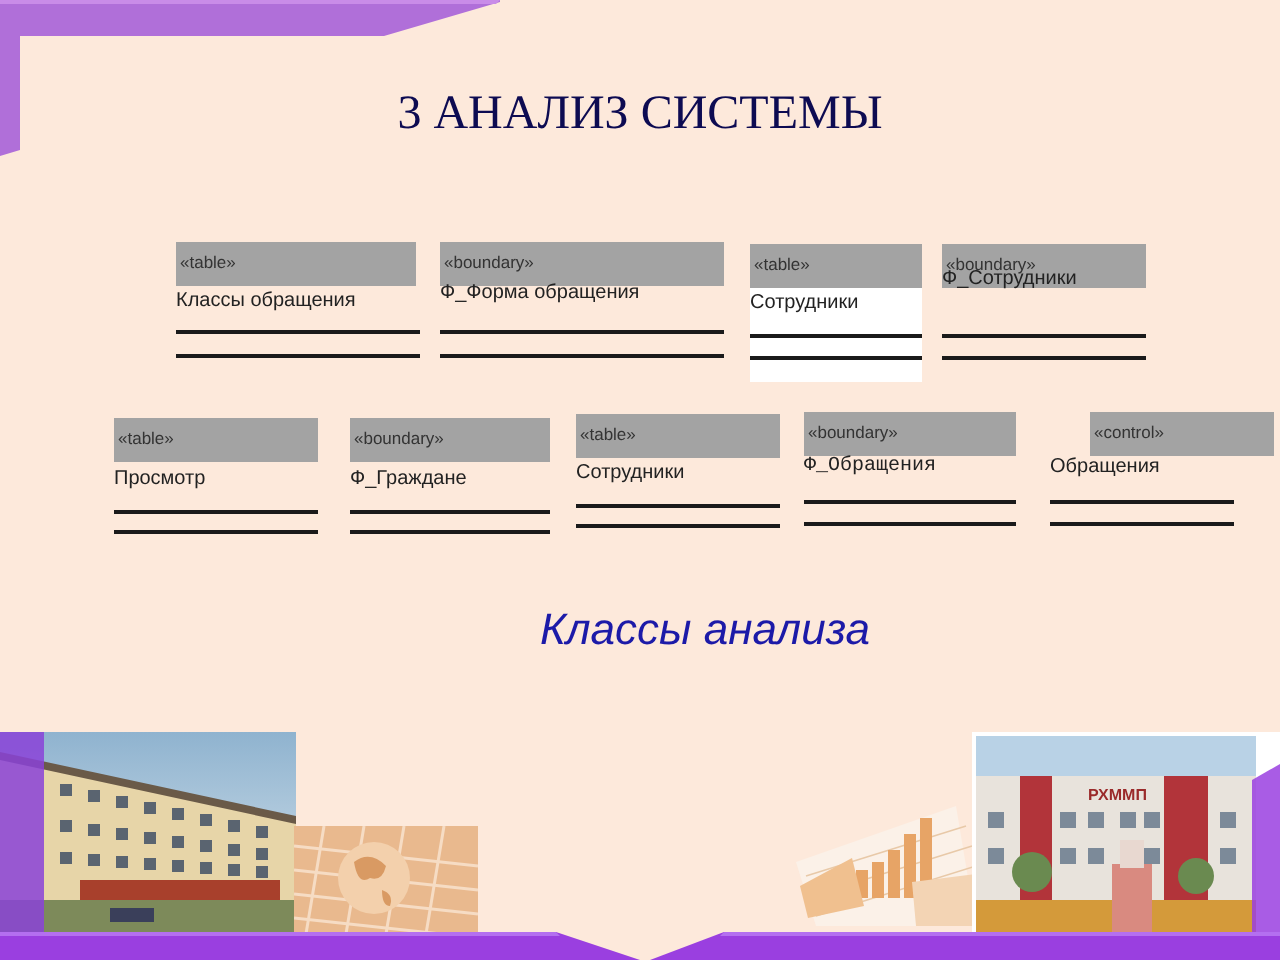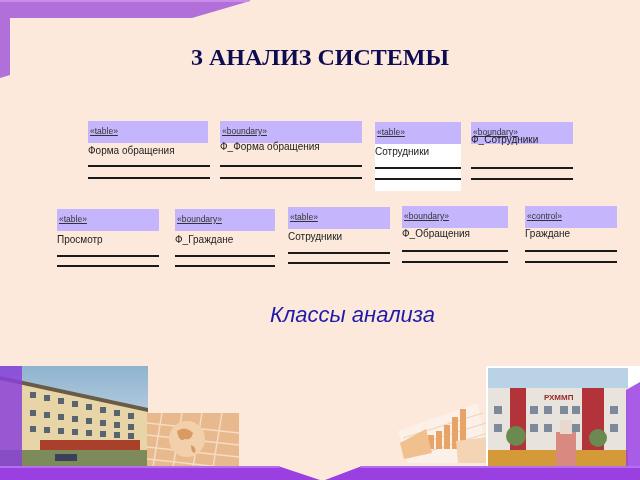--- a/index.html
+++ b/index.html
@@ -1,21 +1,21 @@
 <!DOCTYPE html>
 <html><head>
 <meta charset="utf-8">
 <style>
   * { box-sizing: border-box; margin: 0; padding: 0; }
   body { width: 640px; height: 480px; overflow: hidden; background: #fde9db; position: relative; font-family: "Liberation Sans", sans-serif; }
   .slide { position: absolute; left: 0; top: 0; width: 640px; height: 480px; background: #fde9db; overflow: hidden; }
   .top-band { position: absolute; left: 0; top: 0; width: 640px; height: 90px; }
-  .title { position: absolute; left: 0; top: 44px; width: 640px; text-align: center; font-family: "Liberation Serif", serif; font-weight: bold; font-size: 24px; color: #0d0b52; letter-spacing: 0; }
+  .title { position: absolute; left: 0; top: 44px; width: 640px; text-align: center; font-family: "Liberation Serif", serif; font-weight: normal; font-size: 24px; color: #0d0b52; letter-spacing: 0; }
   .cls { position: absolute; }
-  .cls .stereo { position: absolute; left: 0; top: 0; background: #c4b5fd; font-size: 8.5px; color: #333; padding: 4px 2px; height: 22px; line-height: 12px; text-decoration: underline; }
+  .cls .stereo { position: absolute; left: 0; top: 0; background: #a3a3a3; font-size: 8.5px; color: #333; padding: 4px 2px; height: 22px; line-height: 12px; }
   .cls .name { position: absolute; left: 0; font-size: 10px; color: #222; white-space: nowrap; }
   .cls .line { position: absolute; left: 0; height: 1.5px; background: #1a1a1a; }
   .cls .line.thick { height: 2px; }
   .cls .bg { position: absolute; left: 0; top: 0; background: #ffffff; }
   .caption { position: absolute; left: 0; top: 302px; width: 705px; text-align: center; font-style: italic; font-size: 22px; color: #1c1aa8; font-family: "Liberation Sans", sans-serif; }
   .photo { position: absolute; overflow: hidden; }
   .bottom-band { position: absolute; left: 0; top: 400px; width: 640px; height: 80px; }
 </style>
 </head>
 <body>
@@ -24,21 +24,21 @@
 
   <svg class="top-band" viewBox="0 0 640 90" width="640" height="90">
     <polygon points="0,0 250,0 250,1 192,18 10,18 10,75 0,78" fill="#b06fd9"></polygon>
     <polygon points="0,0 250,0 248,2 0,2" fill="#c98ce8"></polygon>
   </svg>
 
   <div class="title">3 АНАЛИЗ СИСТЕМЫ</div>
 
   <div class="cls" style="left:88px;top:121px;width:122px;height:60px;">
     <div class="stereo" style="width:120px;">«table»</div>
-    <div class="name" style="top:24px;">Форма обращения</div>
+    <div class="name" style="top:24px;">Классы обращения</div>
     <div class="line" style="top:44px;width:122px;"></div>
     <div class="line" style="top:56px;width:122px;"></div>
   </div>
 
   <div class="cls" style="left:220px;top:121px;width:142px;height:60px;">
     <div class="stereo" style="width:142px;">«boundary»</div>
     <div class="name" style="top:20px;">Ф_Форма обращения</div>
     <div class="line" style="top:44px;width:142px;"></div>
     <div class="line" style="top:56px;width:142px;"></div>
   </div>
@@ -74,28 +74,28 @@
 
   <div class="cls" style="left:288px;top:207px;width:102px;height:60px;">
     <div class="stereo" style="width:102px;">«table»</div>
     <div class="name" style="top:24px;">Сотрудники</div>
     <div class="line" style="top:45px;width:102px;"></div>
     <div class="line thick" style="top:55px;width:102px;"></div>
   </div>
 
   <div class="cls" style="left:402px;top:206px;width:106px;height:60px;">
     <div class="stereo" style="width:106px;">«boundary»</div>
-    <div class="name" style="top:22px;">Ф_Обращения</div>
+    <div class="name" style="top:22px;font-family:Liberation Mono, monospace;">Ф_Обращения</div>
     <div class="line thick" style="top:44px;width:106px;"></div>
     <div class="line" style="top:55px;width:106px;"></div>
   </div>
 
   <div class="cls" style="left:525px;top:206px;width:92px;height:60px;">
-    <div class="stereo" style="width:92px;">«control»</div>
-    <div class="name" style="top:22px;">Граждане</div>
+    <div class="stereo" style="width:92px;margin-left:20px;">«control»</div>
+    <div class="name" style="top:22px;">Обращения</div>
     <div class="line thick" style="top:44px;width:92px;"></div>
     <div class="line" style="top:55px;width:92px;"></div>
   </div>
 
   <div class="caption">Классы анализа</div>
 
   <svg class="photo" style="left:0;top:366px;" width="148" height="106" viewBox="0 0 148 106">
     <defs>
       <linearGradient id="sky1" x1="0" y1="0" x2="0" y2="1">
         <stop offset="0" stop-color="#8fb3cf"></stop>

